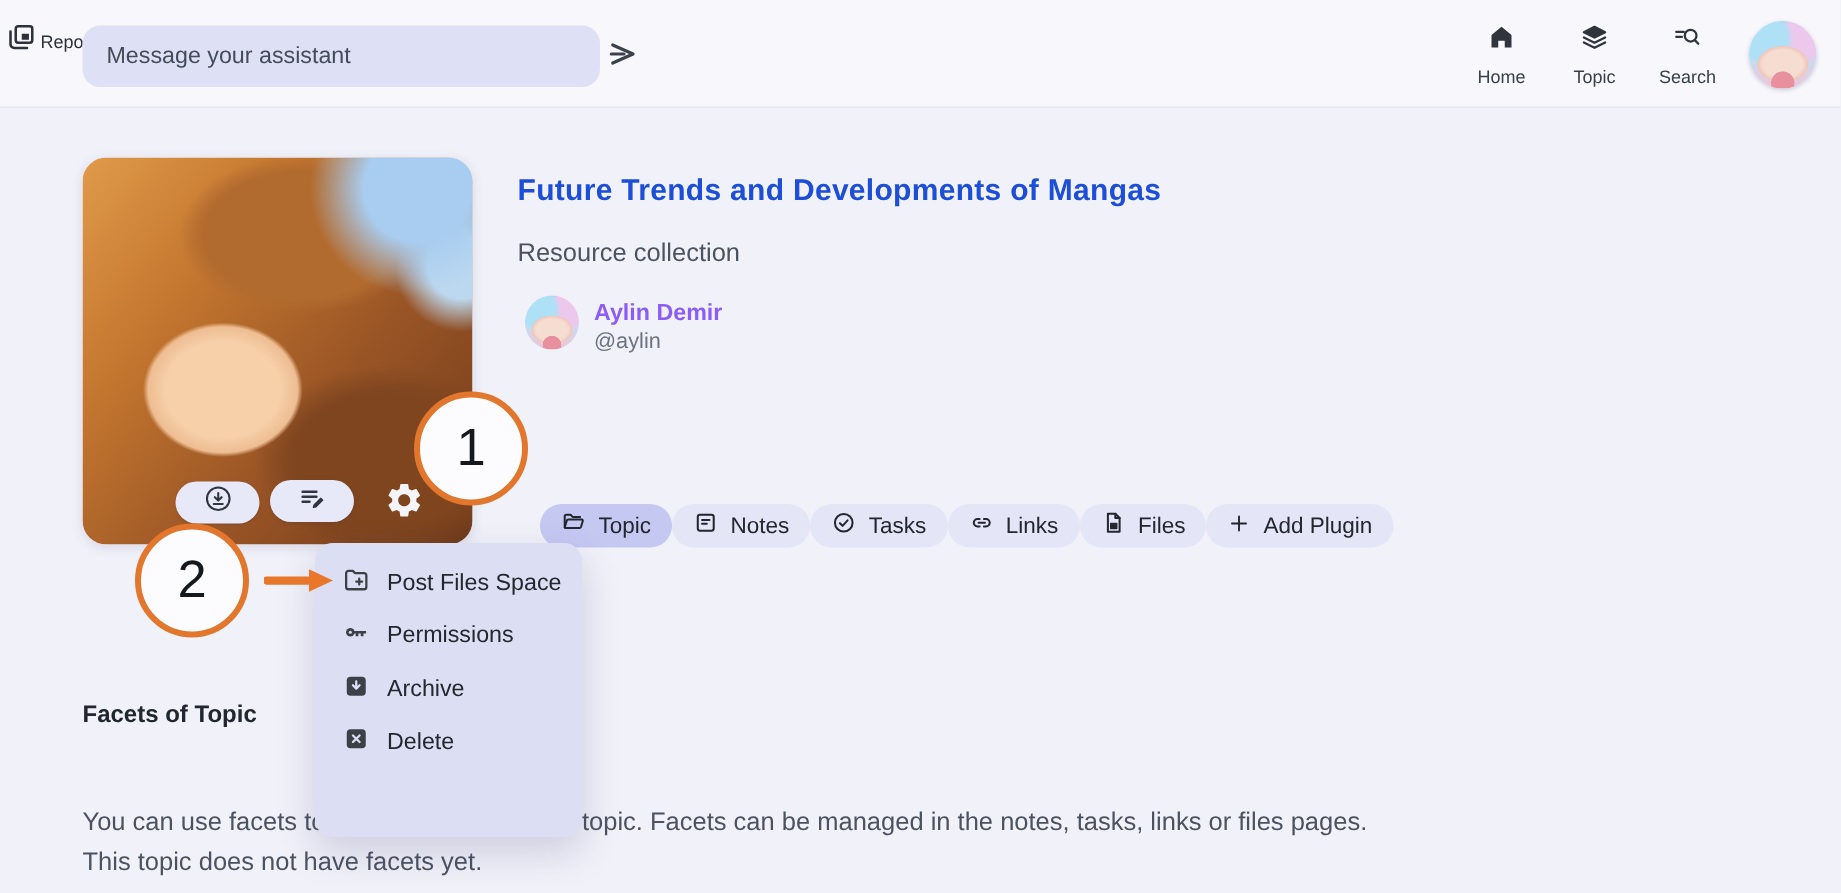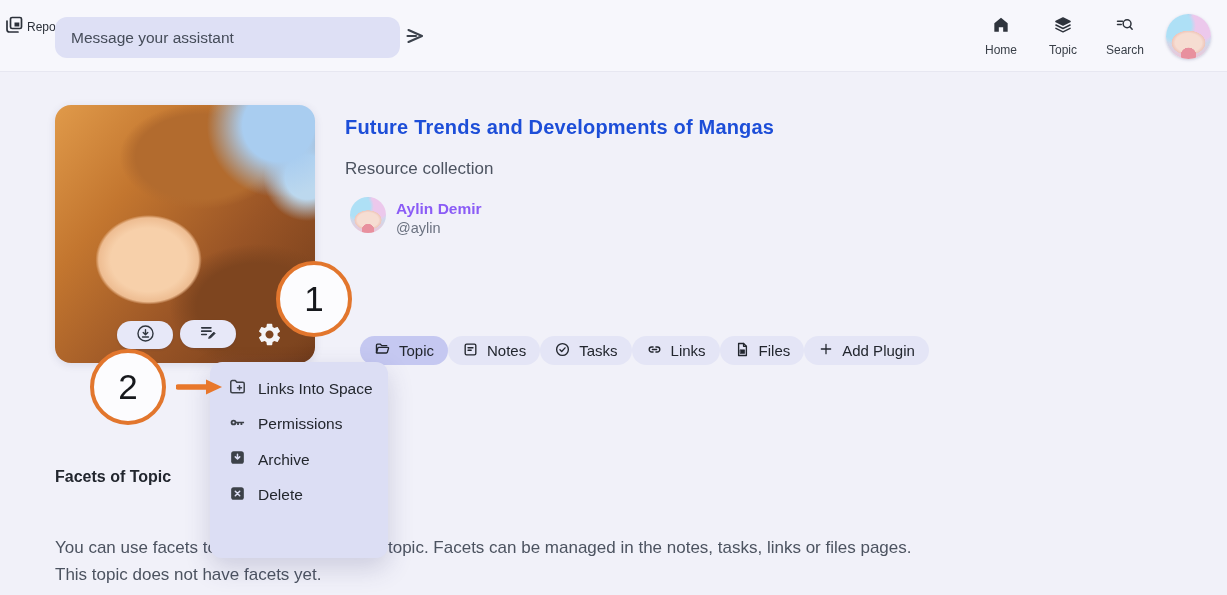--- a/index.html
+++ b/index.html
@@ -248,21 +248,21 @@
   </div>
 
   <div class="menu">
     <div class="menu-item">
       <span>
         <svg width="19" height="19" viewBox="0 0 24 24" fill="none" stroke="currentColor" stroke-width="1.9" stroke-linecap="round" stroke-linejoin="round">
           <path d="M3.5 18V6.5a2 2 0 0 1 2-2h3.6l2 2h7.4a2 2 0 0 1 2 2V18a2 2 0 0 1-2 2h-13a2 2 0 0 1-2-2z"></path>
           <path d="M14.5 11v5M12 13.5h5"></path>
         </svg>
       </span>
-      <span>Links Into Space</span>
+      <span>Post Files Space</span>
     </div>
     <div class="menu-item">
       <span>
         <svg width="19" height="19" viewBox="0 0 24 24" fill="currentColor">
           <circle cx="7" cy="12" r="3.6"></circle>
           <circle cx="7" cy="12" r="1.3" fill="#dcdef4"></circle>
           <path d="M10 10.9h10.3v2.2h-2.2v2.2h-2.3v-2.2h-2v2.2h-2.3v-2.2H10z"></path>
         </svg>
       </span>
       <span>Permissions</span>

